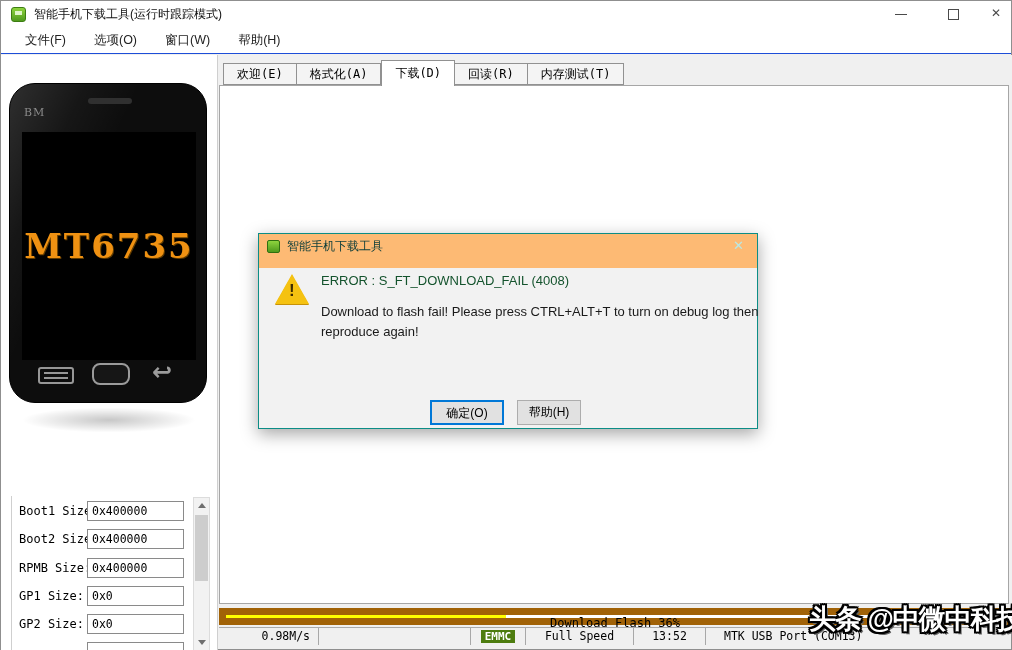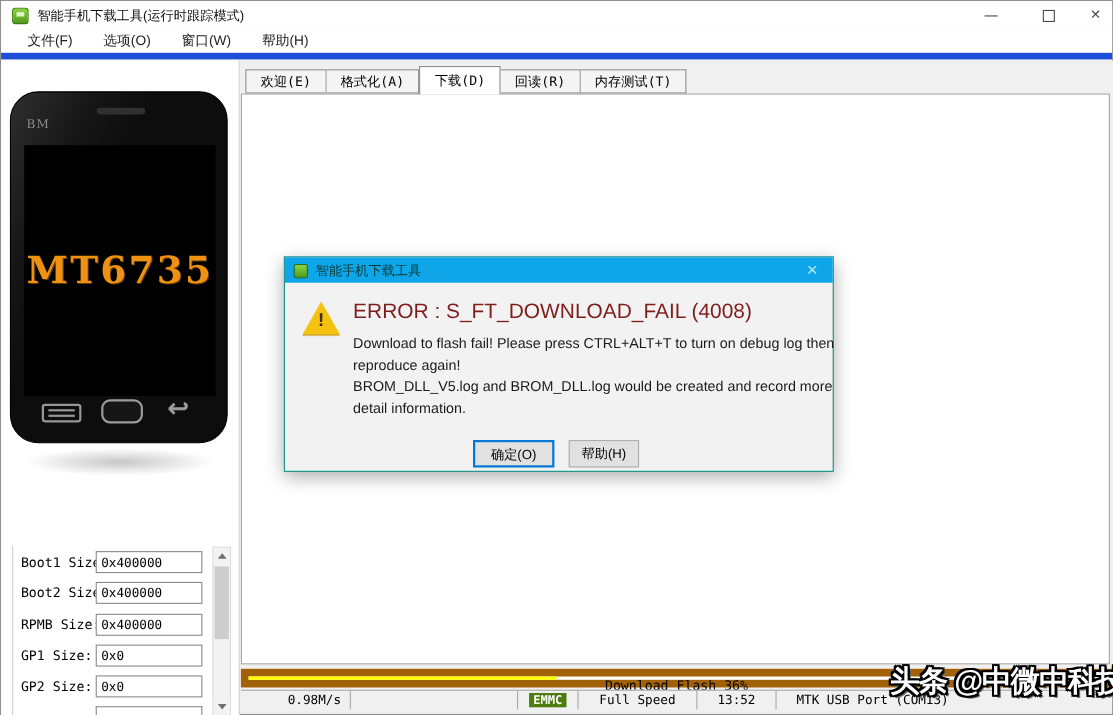--- a/index.html
+++ b/index.html
@@ -15,21 +15,21 @@
   #app-icon::after { content:""; position:absolute; left:3px; top:3px; width:7px; height:4px; background:#dff5c8; }
   #win-title { position:absolute; left:33px; top:0; line-height:26px; font-size:12px; color:#111; }
   .wbtn { position:absolute; top:0; width:30px; height:26px; cursor:default; }
   #btn-min{ left:885px; } #btn-max{ left:938px; } #btn-close{ left:982px; }
   #btn-min i { position:absolute; left:9px; top:13px; width:12px; height:1px; background:#4a4a4a; }
   #btn-max i { position:absolute; left:9px; top:8px; width:11px; height:11px; border:1px solid #4a4a4a; }
   #btn-close::after { content:"✕"; position:absolute; left:8px; top:5px; font-size:12px; color:#4a4a4a; }
 
   
   #menubar { position:absolute; left:0; top:26px; width:100%; height:27px; background:#fff;
-             border-bottom:6px solid #1d4ed8; display:flex; align-items:center; padding-left:10px; }
+             border-bottom:1px solid #1d4ed8; display:flex; align-items:center; padding-left:10px; }
   .menu-item { padding:0 14px; font-size:12.5px; color:#222; line-height:27px; }
 
   
   #left-panel { position:absolute; left:0; top:54px; width:217px; height:596px; background:#fff;
                 border-right:1px solid #cfcfcf; }
   #phone { position:absolute; left:8px; top:28px; width:198px; height:320px; background:#0d0d0d;
            border-radius:26px; border:1px solid #000;
            background-image:linear-gradient(115deg, rgba(255,255,255,.14) 0%, rgba(255,255,255,.04) 22%, transparent 38%); }
   #speaker { position:absolute; left:78px; top:14px; width:44px; height:6px; background:#303030; border-radius:3px; }
   #bm { position:absolute; left:14px; top:22px; font-family:"DejaVu Serif",serif; font-size:11px;
@@ -140,31 +140,31 @@
 
   
   #watermark { position:absolute; left:808px; top:600px; z-index:60; font-size:27px; font-weight:bold;
                color:#fff; white-space:nowrap; letter-spacing:-1px;
                text-shadow:-2px 0 #000,2px 0 #000,0 -2px #000,0 2px #000,
                            -2px -2px #000,2px 2px #000,-2px 2px #000,2px -2px #000,3px 3px 0 #666; }
 
   
   #dialog { position:absolute; left:257px; top:232px; width:500px; height:196px; background:#f2f2f2;
             border:1px solid #0c8d86; box-shadow:0 5px 16px rgba(0,0,0,.35); z-index:50; }
-  #dlg-titlebar { position:absolute; left:0; top:0; width:100%; height:23px; background:#0ea5e9; }
+  #dlg-titlebar { position:absolute; left:0; top:0; width:100%; height:34px; background:#fdba74; }
   #dlg-icon { position:absolute; left:8px; top:6px; width:13px; height:13px; border-radius:2px;
               background:linear-gradient(#8ed43e,#4f9a1d); border:1px solid #2f6f10; }
   #dlg-title { position:absolute; left:28px; top:0; line-height:25px; font-size:12px; color:#0b3c39; }
   #dlg-close { position:absolute; right:8px; top:0; width:20px; height:25px; }
   #dlg-close::after { content:"✕"; position:absolute; left:4px; top:4px; font-size:13px; color:#b9e8e4; }
   #warn-icon { position:absolute; left:16px; top:40px; width:0; height:0;
                border-left:17px solid transparent; border-right:17px solid transparent;
                border-bottom:30px solid #f5c211; filter:drop-shadow(0 1px 0 #c79207); }
   #warn-icon::after { content:"!"; position:absolute; left:-3px; top:7px; font-size:17px; font-weight:bold; color:#3d2c00; }
-  #dlg-error-title { position:absolute; left:62px; top:39px; font-size:19px; color:#7f1d1d; }
+  #dlg-error-title { position:absolute; left:62px; top:39px; font-size:13px; color:#14532d; }
   #dlg-body { position:absolute; left:62px; top:68px; width:438px; font-size:13px; color:#1a1a1a; line-height:19.5px; }
   .dlg-btn { position:absolute; top:166px; height:25px; background:#e1e1e1; font-size:12px;
              text-align:center; line-height:22px; }
   #btn-ok { left:171px; width:74px; border:2px solid #0078d7; }
   #btn-help { left:258px; width:64px; border:1px solid #adadad; line-height:23px; }
 </style>
 </head>
 <body>
 
 <div id="win">
@@ -432,19 +432,18 @@
   <div id="dialog">
     <div id="dlg-titlebar">
       <span id="dlg-icon"></span>
       <span id="dlg-title">智能手机下载工具</span>
       <span id="dlg-close"></span>
     </div>
     <div id="warn-icon"></div>
     <div id="dlg-error-title">ERROR : S_FT_DOWNLOAD_FAIL (4008)</div>
     <div id="dlg-body">
       <div>Download to flash fail! Please press CTRL+ALT+T to turn on debug log then reproduce again!</div>
-      <div>BROM_DLL_V5.log and BROM_DLL.log would be created and record more detail information.</div>
     </div>
     <div class="dlg-btn" id="btn-ok">确定(O)</div>
     <div class="dlg-btn" id="btn-help">帮助(H)</div>
   </div>
 
 </div>
 
 </body></html>

